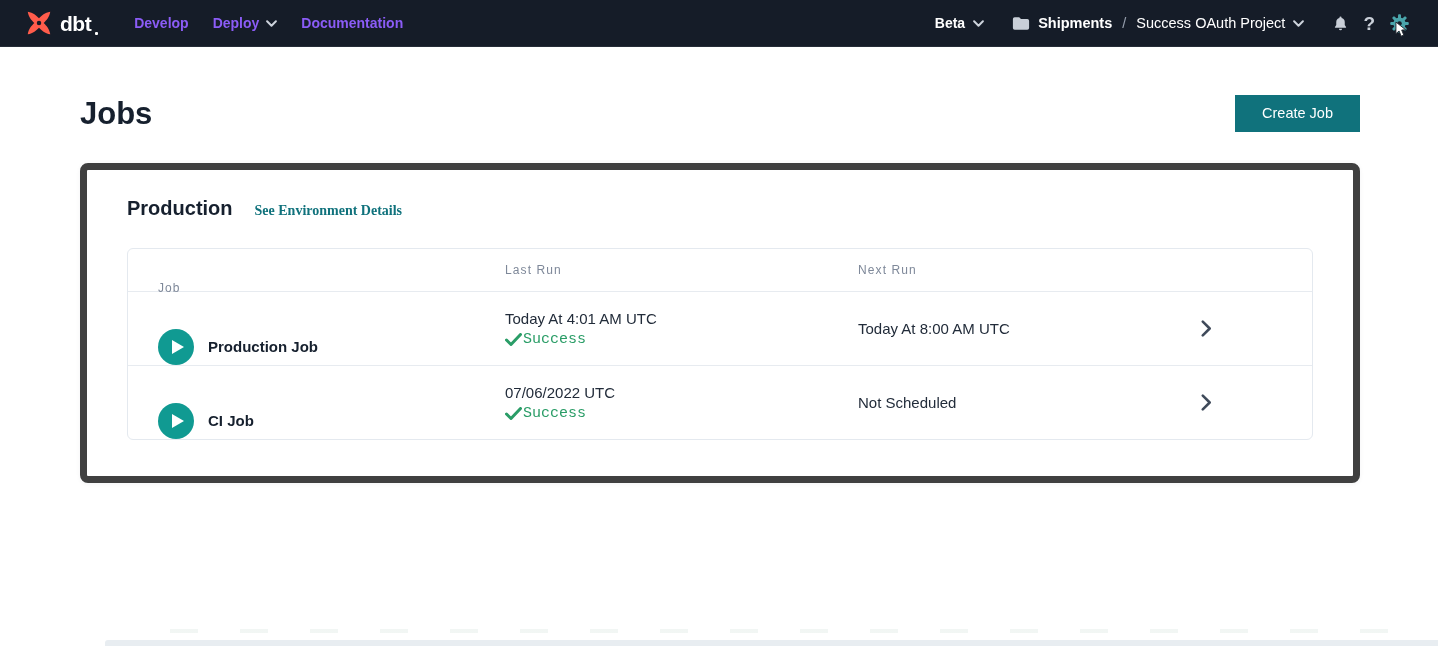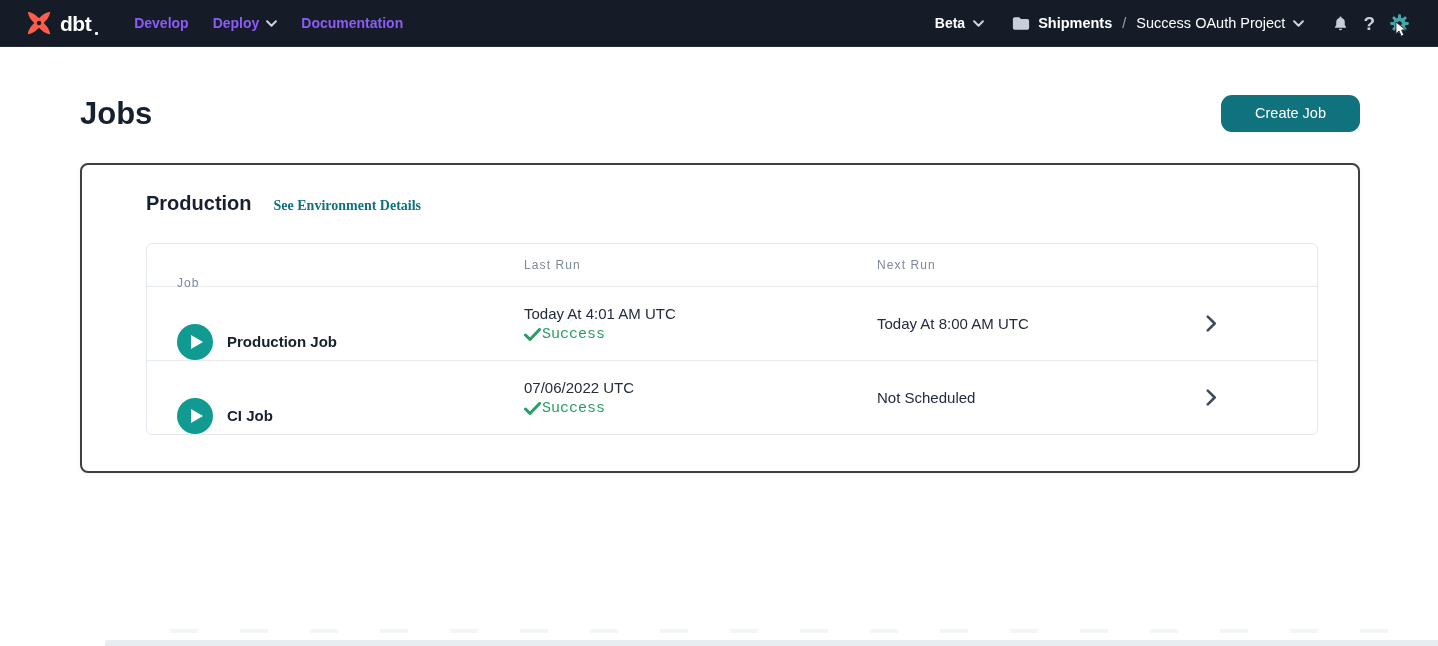--- a/index.html
+++ b/index.html
@@ -27,28 +27,28 @@
   .icon-group { display:flex; align-items:center; gap:14px; }
   .icon-btn { display:flex; align-items:center; cursor:pointer; }
   .help-glyph { color:#c9cfd8; font-size:19px; font-weight:bold; line-height:1; }
   .gear-wrap { position:relative; }
   .cursor-overlay { position:absolute; left:6px; top:8px; }
 
   
   .page-header { display:flex; justify-content:space-between; align-items:center;
     padding:48px 78px 0 80px; }
   .page-title { font-size:31px; font-weight:700; color:#16202e; }
-  .create-job-btn { background:#10727c; color:#fff; border:none; border-radius:11px;
-    font-family:"Liberation Sans", sans-serif; font-size:14.5px; padding:10px 34px;
+  .create-job-btn { background:#10727c; color:#fff; border:none; border-radius:0;
+    font-family:"Liberation Sans", sans-serif; font-size:14.5px; padding:10px 27px;
     cursor:pointer; line-height:1.2;text-align:right; }
 
   
-  .card { margin:31px 78px 0 80px; border:2px solid #404040; border-radius:8px;
+  .card { margin:31px 78px 0 80px; border:7px solid #404040; border-radius:8px;
     background:#fff; box-shadow:0 1px 5px rgba(20,30,50,0.05);
-    padding:27px 40px 36px 64px; }
+    padding:27px 40px 36px 40px; }
   .card-head { display:flex; align-items:baseline; gap:22px; margin-bottom:28px; }
   .env-name { font-size:20px; font-weight:700; color:#16202e; }
   .env-link { color:#10727c; font-size:14px; font-weight:700; cursor:pointer; text-decoration:none;font-family:Liberation Serif, serif; }
 
   
   .jobs-table { border:1px solid #e4e9ef; border-radius:6px; overflow:hidden; }
   .t-head { display:flex; height:42px; align-items:center; color:#7e8899;
     font-size:12px; letter-spacing:1.1px; }
   .c1 { width:377px; padding-left:30px;margin-top:36px; }
   .c2 { width:353px; }

